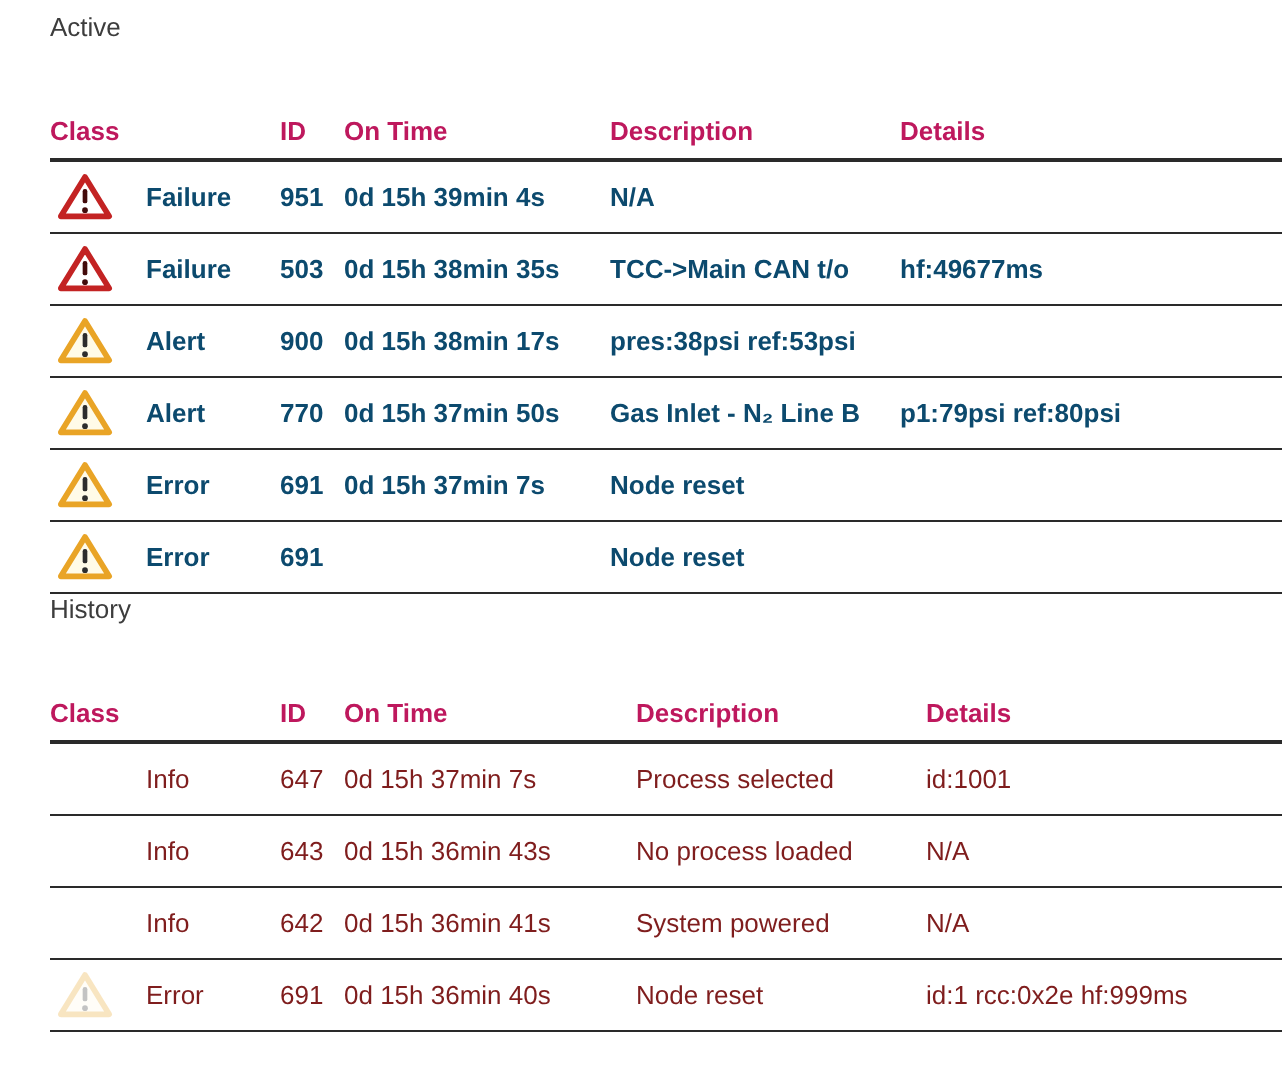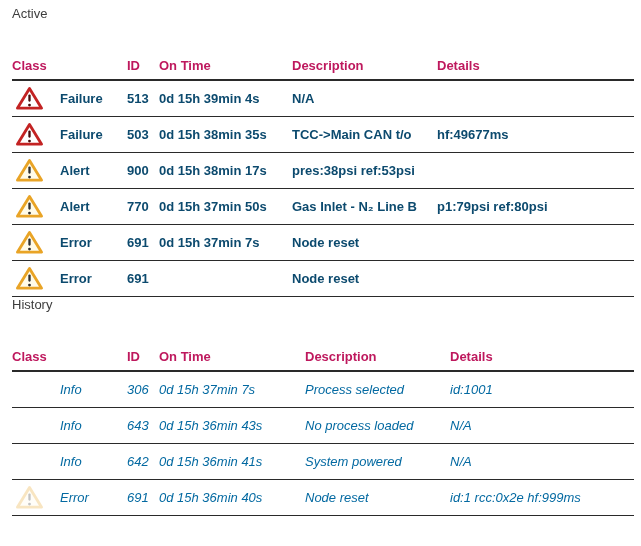--- a/index.html
+++ b/index.html
@@ -2,21 +2,21 @@
 <html style="--failure-red: #c32323; --warning-yellow: #e9a426; --mark-dark: #2d2d2d; --line-dark: #2a2a2a;"><head>
 <meta charset="utf-8">
 <style>
   html,body{margin:0;padding:0;background:#ffffff;}
   body{
     width:641px;height:546px;
     font-family:"Liberation Sans","DejaVu Sans",sans-serif;
     color:#1c1c1c;
     overflow:hidden;
   }
-  .page{padding:6px 0 0 4px;}
+  .page{padding:6px 0 0 17px;}
   .section{margin-left:8px;width:622px;}
   .section-title{
     font-size:13px;
     color:#3d3d3d;
     font-weight:400;
     line-height:16px;
   }
   .tbl{width:622px;}
   .tbl-header{
     display:grid;
@@ -36,21 +36,21 @@
   .row{
     display:grid;
     grid-template-columns:48px 67px 32px 133px 145px 1fr;
     align-items:center;
     height:36px;
     border-bottom:1px solid var(--line-dark,#2a2a2a);
     box-sizing:border-box;
   }
   .cell{font-size:13px;white-space:nowrap;overflow:hidden;}
   .active-section .row .cell{font-weight:700;color:#0c4a6e;}
-  .history-section .row .cell{font-weight:400;color:#0369a1;font-style:italic;}
+  .history-section .row .cell{font-weight:400;color:#7f1d1d;}
   
   .history-section .cell-desc,.history-section .cell-details,
   .history-section .th-desc,.history-section .th-details{padding-left:13px;}
   .history-section{}
   
   .icon-cell{padding-left:3px;display:flex;align-items:center;}
   .icon-cell svg{width:29px;height:25px;display:block;}
   .icon-cell[data-icon="warning-faded"] svg{opacity:.28;}
   .tri{stroke-width:3.4;stroke-linejoin:round;}
   [data-icon="failure"] .tri{fill:#ffffff;stroke:var(--failure-red,#c32323);}
@@ -79,21 +79,21 @@
 
       <div class="row">
         <span class="cell icon-cell" data-icon="failure">
           <svg viewBox="0 0 34 30" aria-hidden="true">
               <path class="tri" d="M17 3 L31.5 26.6 L2.5 26.6 Z"></path>
               <rect class="mark" x="15.6" y="10.2" width="2.8" height="8.6" rx="1.3"></rect>
               <circle class="mark" cx="17" cy="22.9" r="1.7"></circle>
             </svg>
         </span>
         <span class="cell cell-class">Failure</span>
-        <span class="cell cell-id">513</span>
+        <span class="cell cell-id">951</span>
         <span class="cell cell-time">0d 15h 39min 4s</span>
         <span class="cell cell-details">N/A</span>
       </div>
 
       <div class="row">
         <span class="cell icon-cell" data-icon="failure">
           <svg viewBox="0 0 34 30" aria-hidden="true">
               <path class="tri" d="M17 3 L31.5 26.6 L2.5 26.6 Z"></path>
               <rect class="mark" x="15.6" y="10.2" width="2.8" height="8.6" rx="1.3"></rect>
               <circle class="mark" cx="17" cy="22.9" r="1.7"></circle>
@@ -176,21 +176,21 @@
         <span class="th th-time">On Time</span>
         <span class="th th-desc">Description</span>
         <span class="th th-details">Details</span>
       </div>
 
       <div class="row">
         <span class="cell icon-cell" data-icon="none">
           
         </span>
         <span class="cell cell-class">Info</span>
-        <span class="cell cell-id">306</span>
+        <span class="cell cell-id">647</span>
         <span class="cell cell-time">0d 15h 37min 7s</span>
         <span class="cell cell-desc">Process selected</span>
         <span class="cell cell-details">id:1001</span>
       </div>
 
       <div class="row">
         <span class="cell icon-cell" data-icon="none">
           
         </span>
         <span class="cell cell-class">Info</span>

